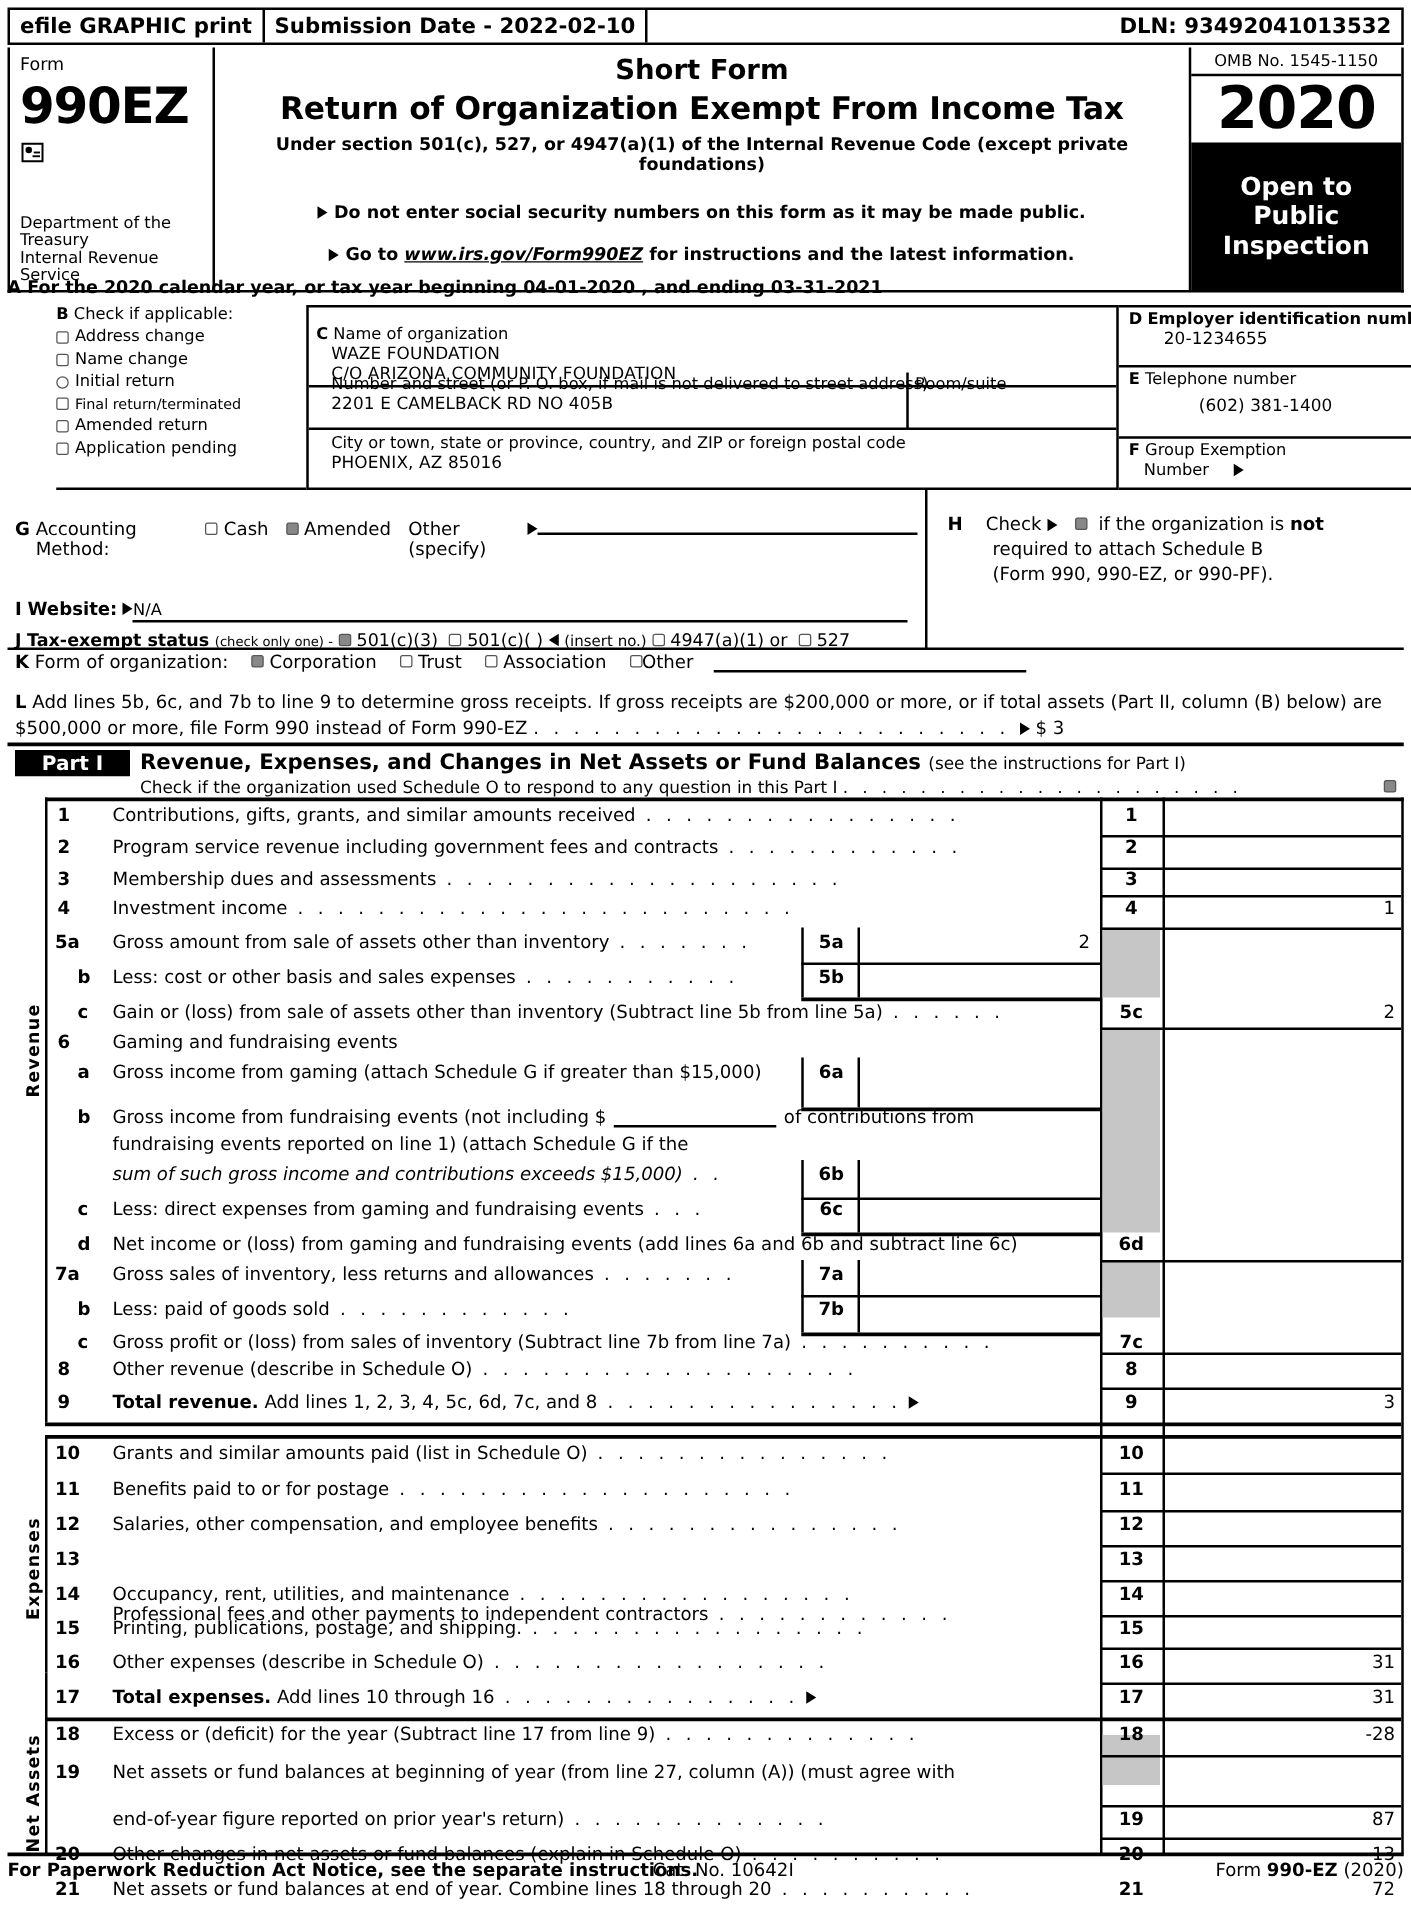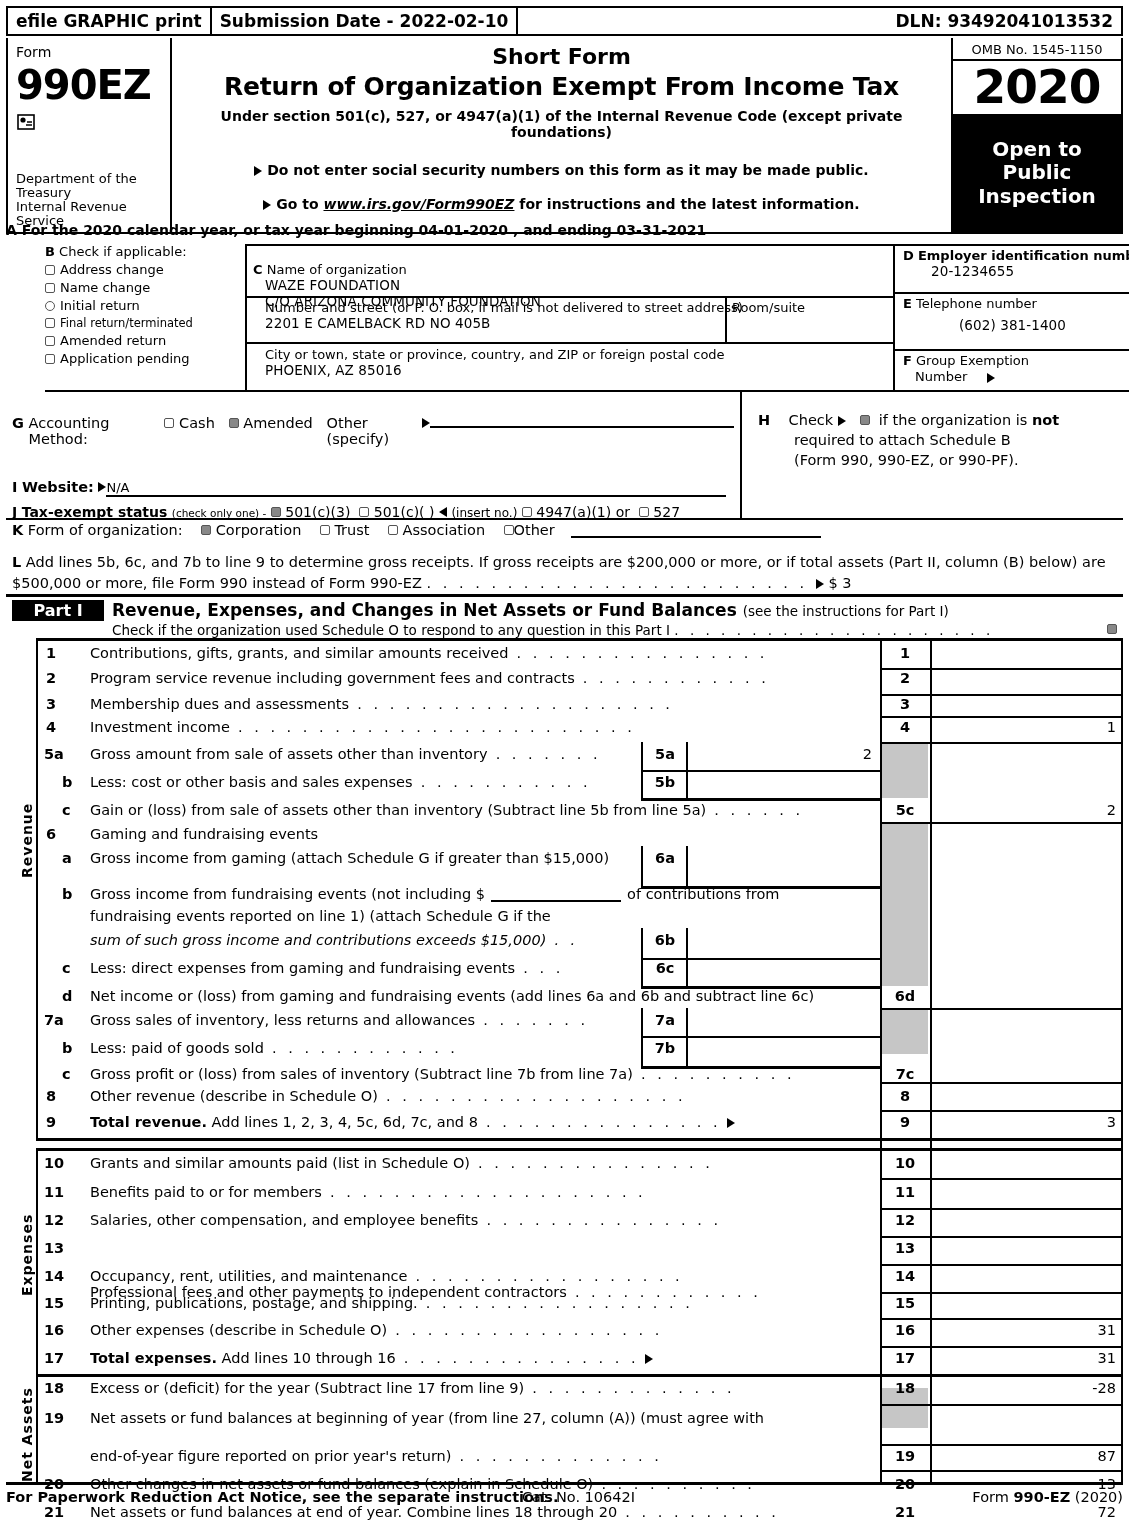--- a/index.html
+++ b/index.html
@@ -86,21 +86,21 @@
   .chk-row { display: flex; align-items: center; gap: 5px; margin-top: 3px; }
   .sqbox { width: 10px; height: 10px; border: 1.4px solid #555; display: inline-block; border-radius:2px; flex:none;}
   .sqbox.round { border-radius: 50%; }
   .sqbox.checked { background: #888; }
 
   .cbox {
     position: absolute; left: 200px; top: 0; width: 650px; height: 148px;
     border: 2px solid #000;
   }
   .cbox .sub { position: absolute; left: 0; right: 0; }
-  .cbox .r1 { top:0; height: 52px; border-bottom: 2px solid #000; padding: 16px 6px; }
+  .cbox .r1 { top:12px; height: 52px; border-bottom: 2px solid #000; padding: 2px 6px; }
   .cbox .r2 { top:52px; height: 46px; border-bottom: 2px solid #000; padding: 2px 6px; }
   .cbox .r3 { top:98px; height: 48px; padding: 3px 6px; }
   .roomsuite {
     position: absolute; left: 478px; top: 52px; width: 172px; height: 46px;
     border-left: 2px solid #000; padding: 2px 5px;
   }
   .ltr { font-weight: bold; }
   .val { font-size: 13.5px; letter-spacing: 0.1px; }
 
   .dbox {
@@ -526,21 +526,21 @@
     <div class="rowtext" style="left:84px; top:1114px;"><span class="bold">Total revenue.</span><span> Add lines 1, 2, 3, 4, 5c, 6d, 7c, and 8</span><span class="dots"> . . . . . . . . . . . . . . .</span><span class="tri" style="margin-left:6px"></span></div>
     <div class="boxnum" style="left:874px; width:50px; top:1114px;">9</div>
     <div class="amt" style="left:930px; width:180px; top:1114px;">3</div>
 
     <div class="rownum" style="left:38px; top:1155px;">10</div>
     <div class="rowtext" style="left:84px; top:1155px;"><span>Grants and similar amounts paid (list in Schedule O)</span><span class="dots"> . . . . . . . . . . . . . . .</span></div>
     <div class="boxnum" style="left:874px; width:50px; top:1155px;">10</div>
     <div class="amt" style="left:930px; width:180px; top:1155px;"></div>
 
     <div class="rownum" style="left:38px; top:1184px;">11</div>
-    <div class="rowtext" style="left:84px; top:1184px;"><span>Benefits paid to or for members</span><span class="dots"> . . . . . . . . . . . . . . . . . . . .</span></div>
+    <div class="rowtext" style="left:84px; top:1184px;"><span>Benefits paid to or for postage</span><span class="dots"> . . . . . . . . . . . . . . . . . . . .</span></div>
     <div class="boxnum" style="left:874px; width:50px; top:1184px;">11</div>
     <div class="amt" style="left:930px; width:180px; top:1184px;"></div>
 
     <div class="rownum" style="left:38px; top:1212px;">12</div>
     <div class="rowtext" style="left:84px; top:1212px;"><span>Salaries, other compensation, and employee benefits</span><span class="dots"> . . . . . . . . . . . . . . .</span></div>
     <div class="boxnum" style="left:874px; width:50px; top:1212px;">12</div>
     <div class="amt" style="left:930px; width:180px; top:1212px;"></div>
 
     <div class="rownum" style="left:38px; top:1240px;">13</div>
     <div class="rowtext" style="left:84px; top:1240px;margin-top:44px;"><span>Professional fees and other payments to independent contractors</span><span class="dots"> . . . . . . . . . . . .</span></div>

